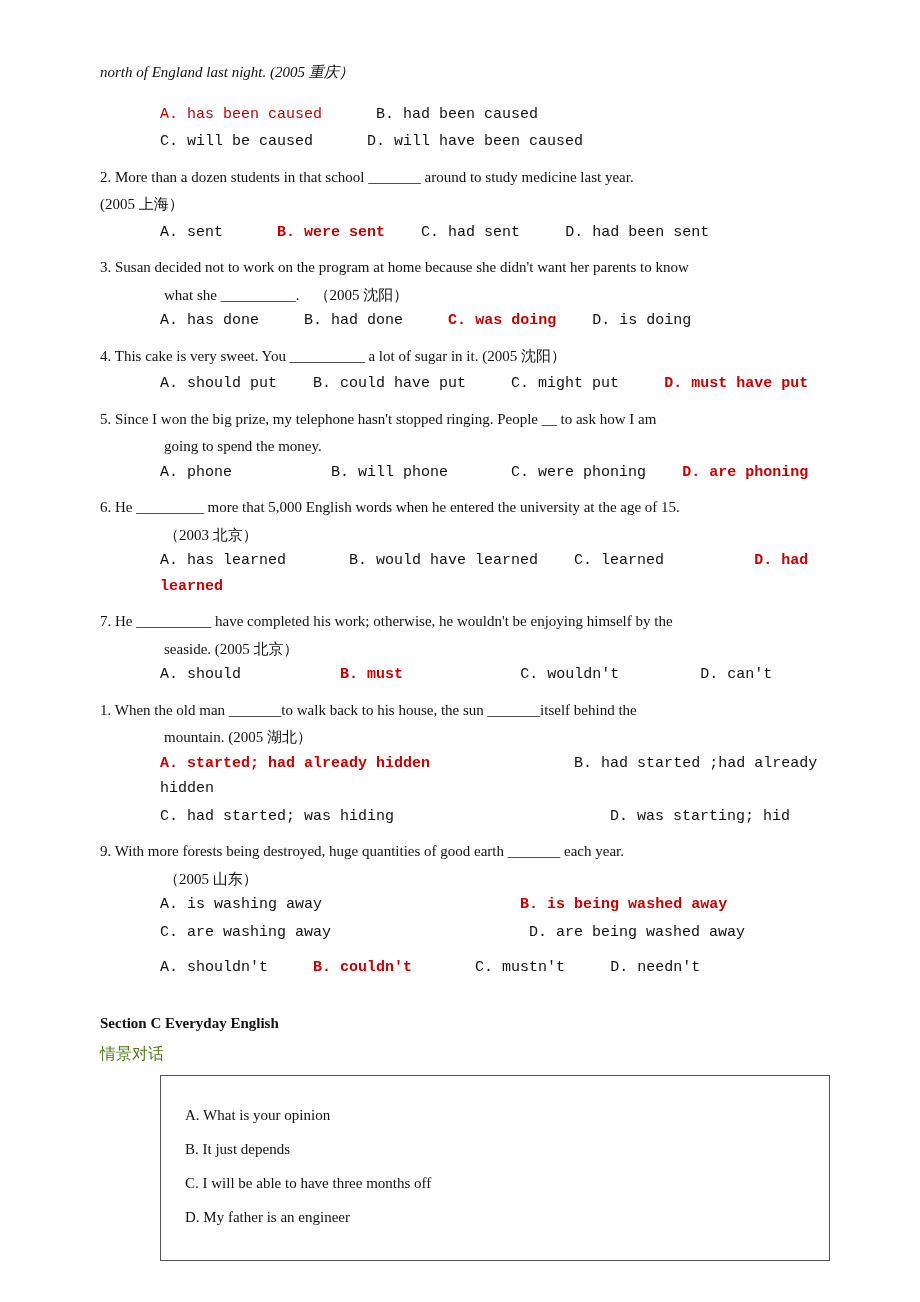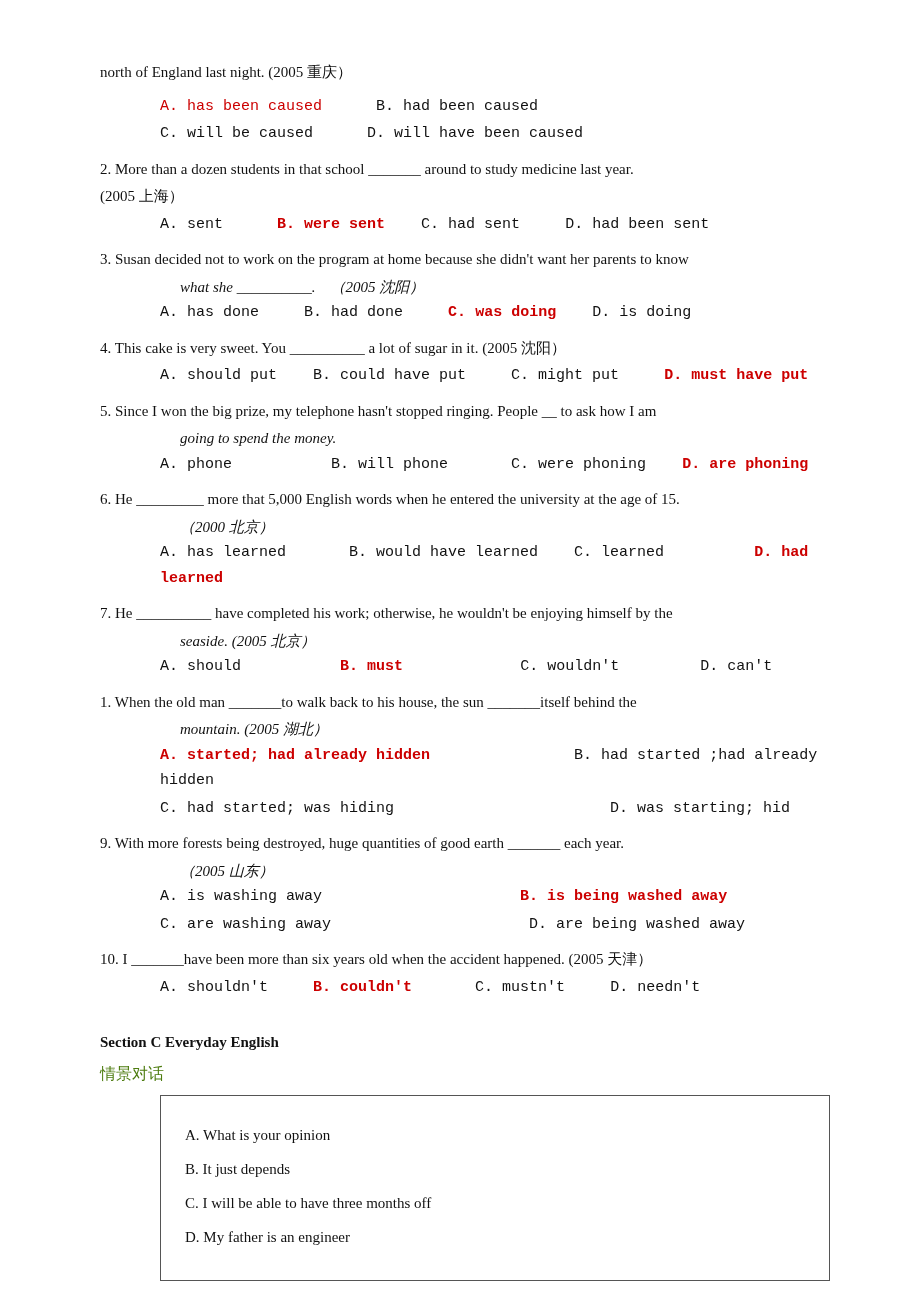--- a/index.html
+++ b/index.html
@@ -9,33 +9,33 @@
       font-size: 15px;
       color: #111;
       padding: 60px 80px 60px 100px;
       line-height: 1.7;
     }
     .red { color: #cc0000; font-weight: normal; }
     .bold-red { color: #cc0000; font-weight: bold; }
     .question-block { margin-bottom: 10px; }
     .question-line { margin-bottom: 2px; font-family: Liberation Serif, serif; }
     .options-row { margin-left: 60px; margin-bottom: 2px; font-family: Liberation Mono, monospace; }
-    .indent { margin-left: 80px; font-style: italic; }
+    .indent { margin-left: 64px; }
     .section-title { font-weight: bold; margin-top: 30px; margin-bottom: 4px; }
     .situation-title { font-size: 16px; color: #4d7c0f; margin-bottom: 8px; }
     .dialog-box {
       border: 1px solid #555;
       padding: 24px 24px;
       margin-top: 6px;
       margin-left: 60px;
       margin-right: 10px;
       line-height: 2;
     }
     .dialog-item { margin-bottom: 4px; }
-    .top-line { margin-bottom: 8px; }
+    .top-line { margin-bottom: 16px; font-style: italic; }
   </style>
 </head>
 <body>
 
 <div class="top-line">north of England last night. (2005  重庆）</div>
 
 <div class="question-block">
   <div class="options-row">
     <span class="red">A.</span>
     <span class="red">has been caused</span>
@@ -108,21 +108,21 @@
     &nbsp;&nbsp;&nbsp;&nbsp;&nbsp;
     <span>C. were phoning</span>
     &nbsp;&nbsp;
     <span class="bold-red">D.</span>
     <span class="bold-red">are phoning</span>
   </div>
 </div>
 
 <div class="question-block">
   <div class="question-line">6. He _________ more that 5,000 English words when he entered the university at the age of 15.</div>
-  <div class="indent">（2000  北京）</div>
+  <div class="indent">（2003  北京）</div>
   <div class="options-row">
     <span>A. has learned</span>
     &nbsp;&nbsp;&nbsp;&nbsp;&nbsp;
     <span>B. would have learned</span>
     &nbsp;&nbsp;
     <span>C. learned</span>
     &nbsp;&nbsp;&nbsp;&nbsp;&nbsp;&nbsp;&nbsp;&nbsp;
     <span class="bold-red">D.</span>
     <span class="bold-red">had learned</span>
   </div>
@@ -169,21 +169,20 @@
     <span class="bold-red">is being washed away</span>
   </div>
   <div class="options-row">
     <span>C. are washing away</span>
     &nbsp;&nbsp;&nbsp;&nbsp;&nbsp;&nbsp;&nbsp;&nbsp;&nbsp;&nbsp;&nbsp;&nbsp;&nbsp;&nbsp;&nbsp;&nbsp;&nbsp;&nbsp;&nbsp;&nbsp;
     <span>D. are being washed away</span>
   </div>
 </div>
 
 <div class="question-block">
-  <div class="question-line">10. I _______have been more than six years old when the accident happened. (2005  天津）</div>
   <div class="options-row">
     <span>A. shouldn't</span>
     &nbsp;&nbsp;&nbsp;
     <span class="bold-red">B.</span>
     <span class="bold-red">couldn't</span>
     &nbsp;&nbsp;&nbsp;&nbsp;&nbsp;
     <span>C. mustn't</span>
     &nbsp;&nbsp;&nbsp;
     <span>D. needn't</span>
   </div>

